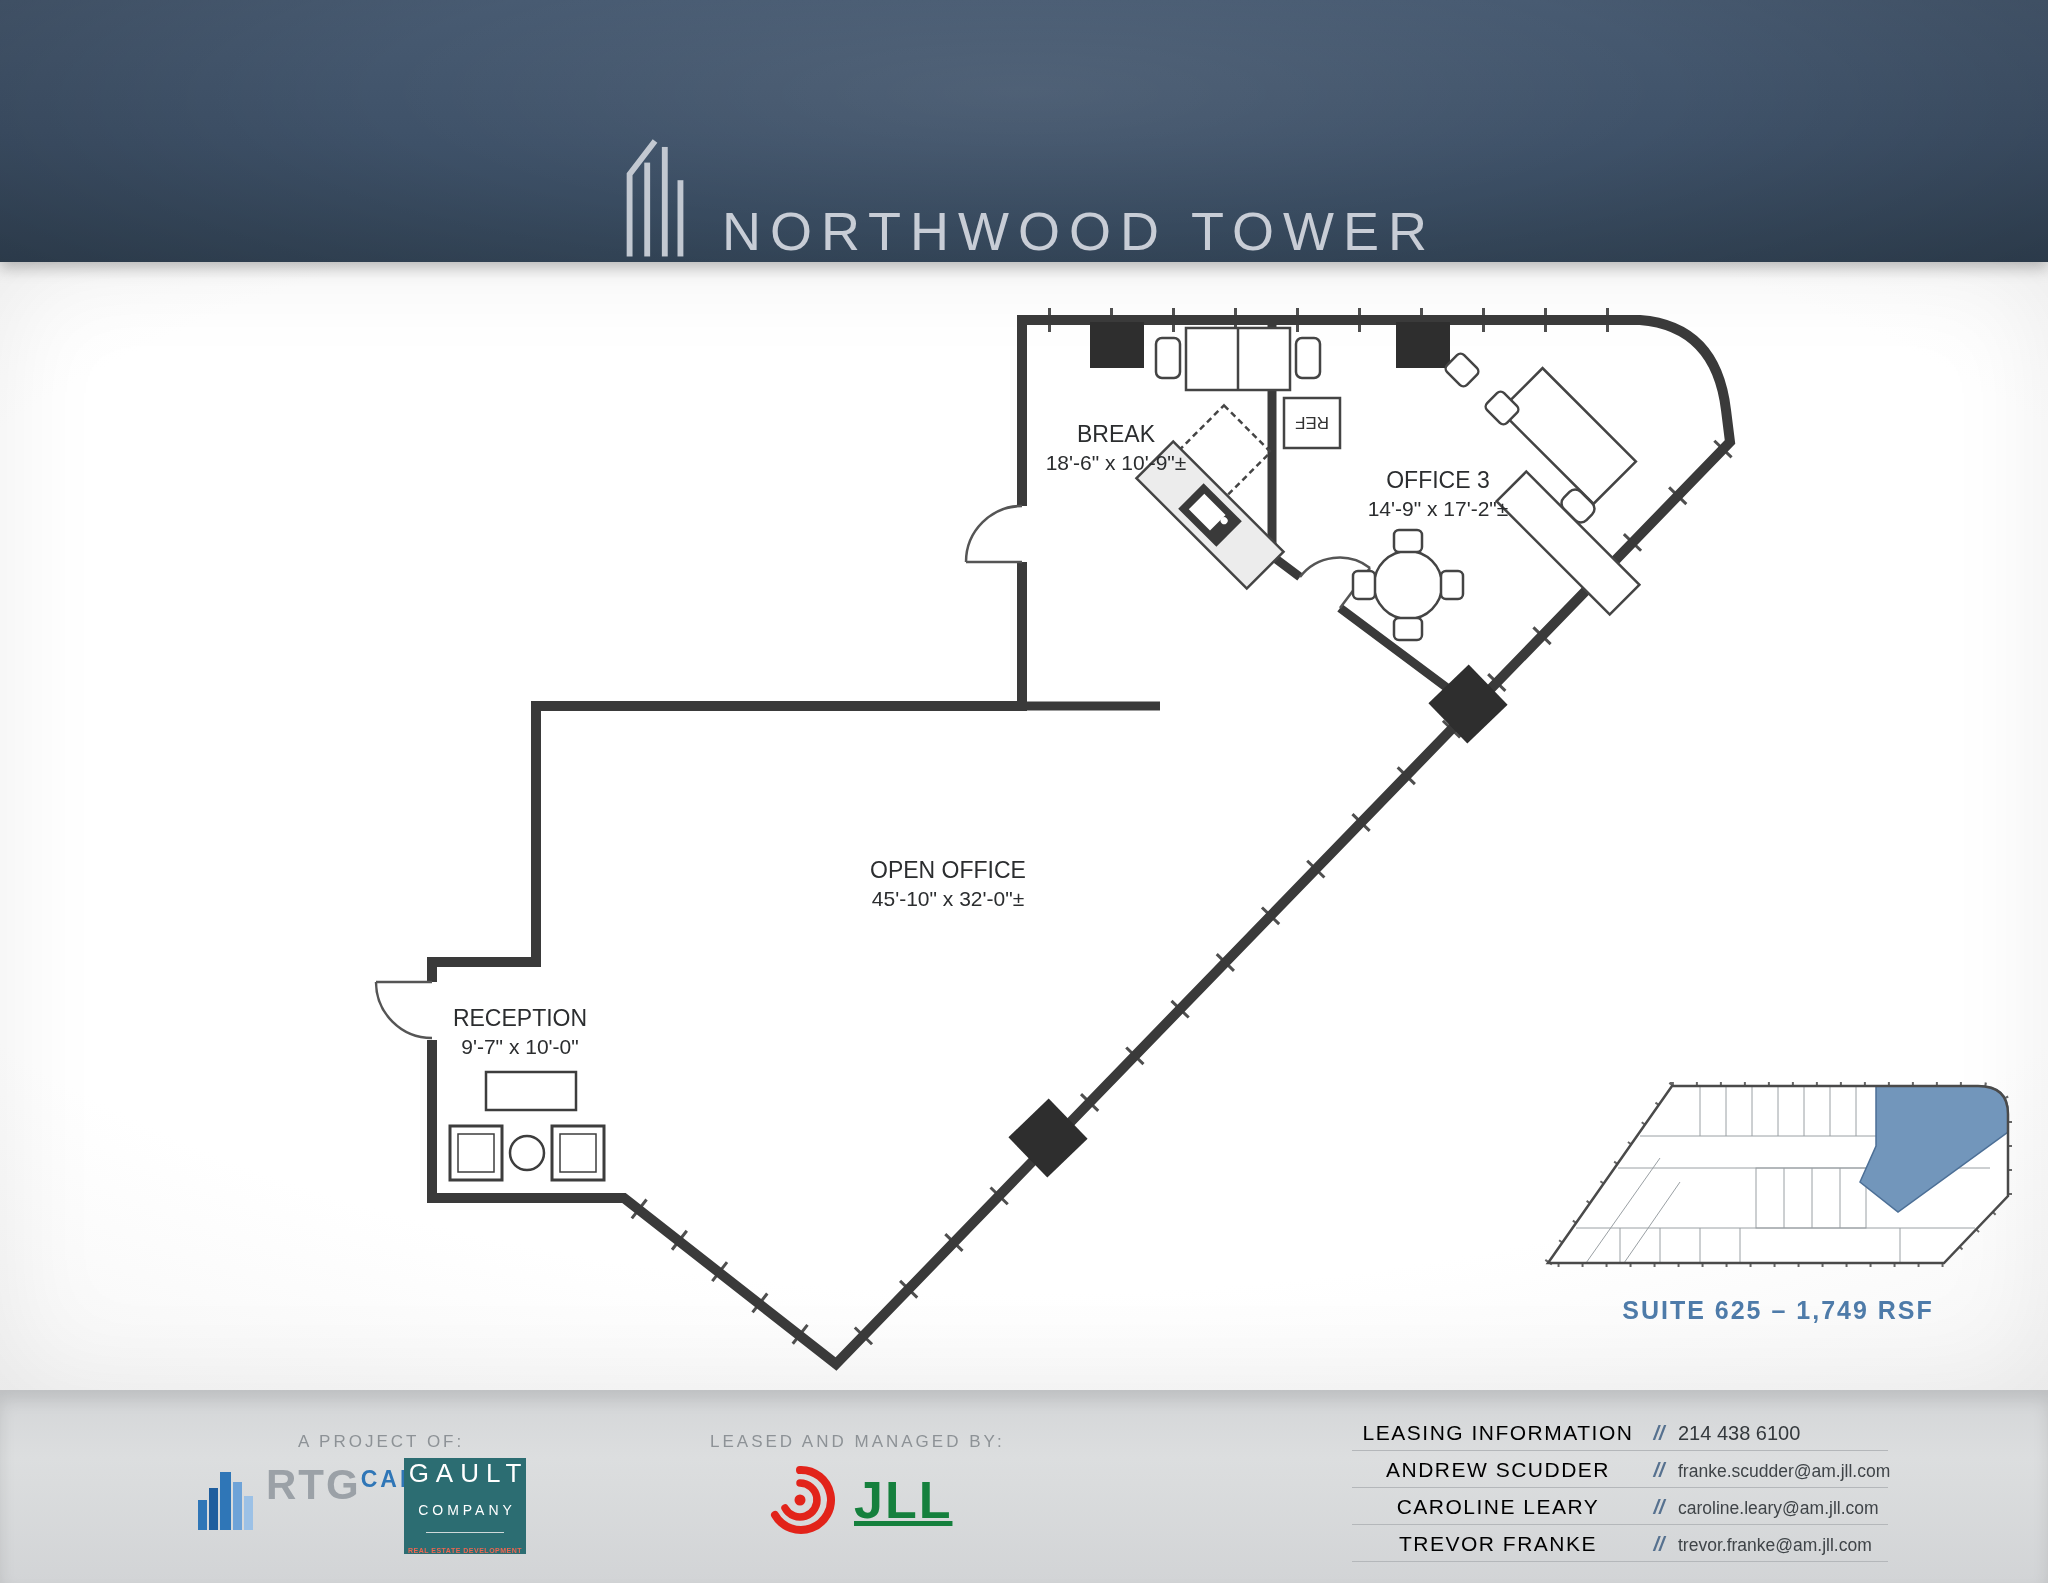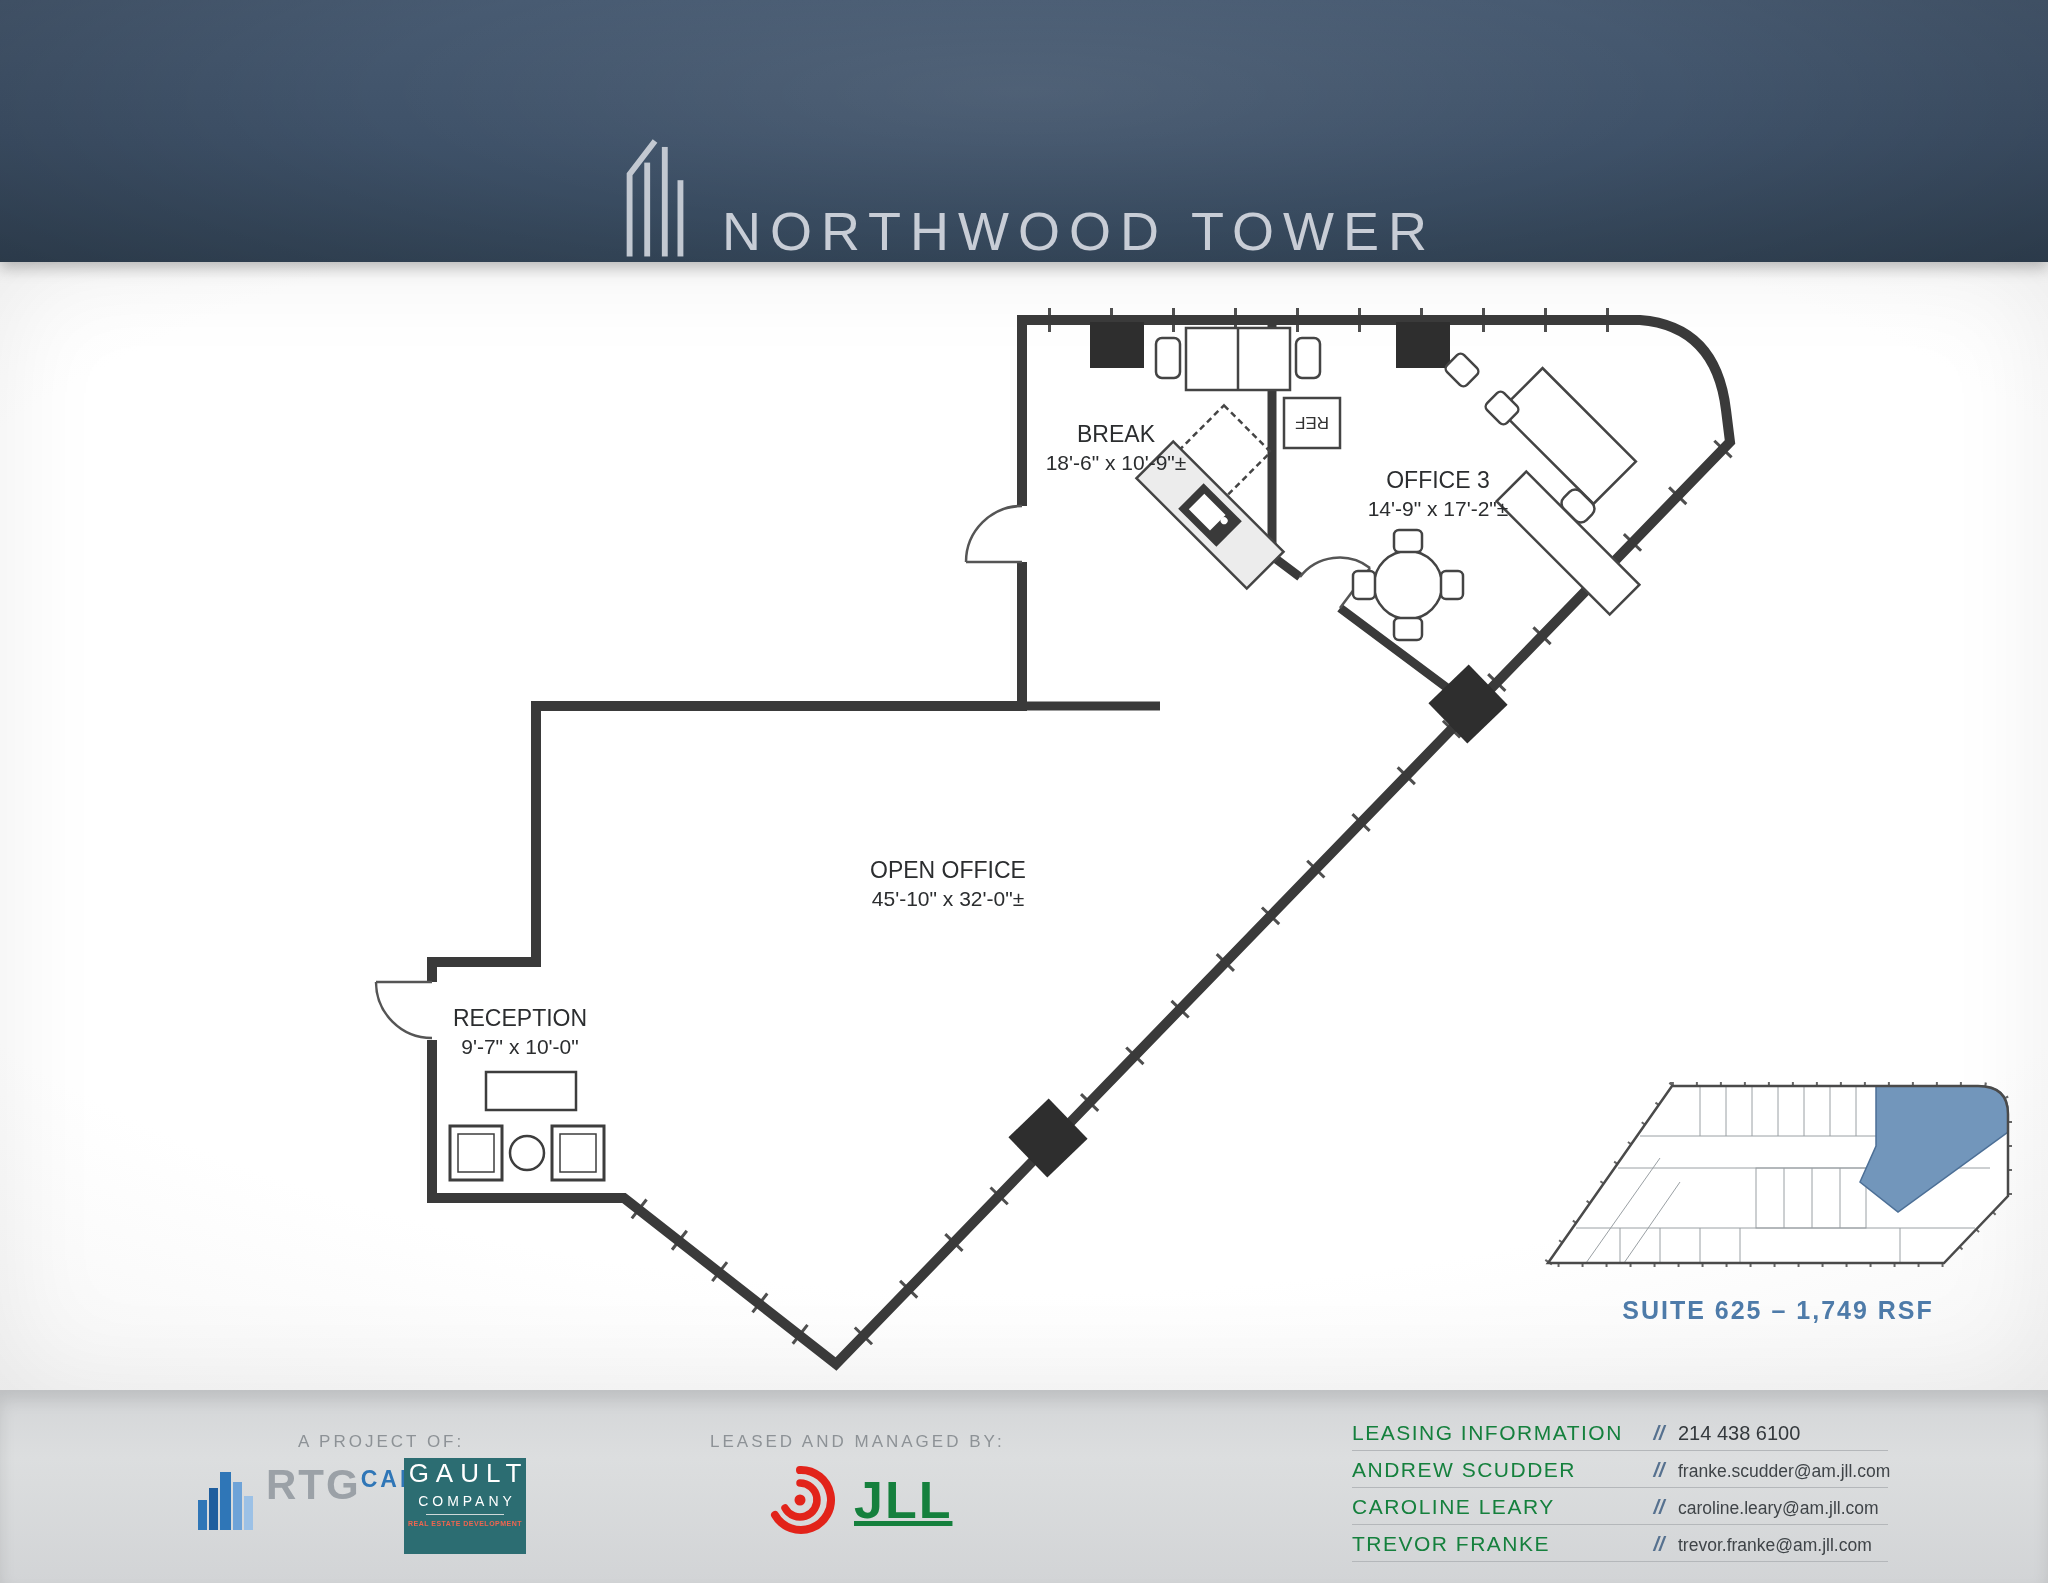--- a/index.html
+++ b/index.html
@@ -36,32 +36,32 @@
   .small-caps-label{position:absolute;z-index:4;font-size:17px;letter-spacing:3px;color:#8d9296;white-space:nowrap;}
   .label-project{left:298px;top:1432px;}
   .label-managed{left:710px;top:1432px;}
 
   .rtg-block{position:absolute;left:198px;top:1464px;display:flex;align-items:flex-start;gap:10px;z-index:4;}
   .rtg-text{display:flex;flex-direction:row;line-height:1;}
   .rtg-name{font-size:42px;font-weight:700;color:#9ba1a7;letter-spacing:2px;}
   .rtg-sub{font-size:23px;font-weight:700;color:#2f76b7;letter-spacing:3px;margin-top:4px;}
 
   .gault-box{position:absolute;left:404px;top:1458px;width:122px;height:96px;background:#2c6d72;z-index:4;
-        display:flex;flex-direction:column;align-items:center;justify-content:flex-start;color:#fff;}
+        display:flex;flex-direction:column;align-items:center;justify-content:space-between;color:#fff;}
   .gault-l1{font-size:26px;letter-spacing:7px;margin-left:7px;}
   .gault-l2{font-size:14px;letter-spacing:4px;margin:4px 0 5px 4px;}
   .gault-rule{width:78px;height:1px;background:#cfd9da;margin-bottom:5px;}
   .gault-l3{font-size:7px;letter-spacing:.5px;color:#f0654f;font-weight:700;}
 
   .jll-block{position:absolute;left:762px;top:1462px;display:flex;align-items:center;gap:16px;z-index:4;}
   .jll-name{font-size:52px;font-weight:700;color:#15803d;letter-spacing:2px;text-decoration:underline;}
 
   .contacts{position:absolute;left:1352px;top:1414px;width:536px;z-index:4;}
   .contact-row{display:flex;align-items:baseline;border-bottom:1px solid #b4b7ba;padding:7px 0 5px 0;}
-  .contact-name{flex:0 0 292px;text-align:left;color:#15803d;font-size:21px;letter-spacing:1.5px;white-space:nowrap;}
+  .contact-name{flex:0 0 292px;text-align:center;color:#000000;font-size:21px;letter-spacing:1.5px;white-space:nowrap;}
   .contact-sep{flex:0 0 30px;text-align:center;color:#56718f;font-weight:700;font-style:italic;font-size:20px;}
   .contact-value{color:#3f4448;font-size:17.5px;padding-left:4px;white-space:nowrap;}
   .contact-value.phone{font-size:20px;color:#34393d;}
 </style>
 </head>
 <body>
 
 <div class="page">
 
   <div class="header">

